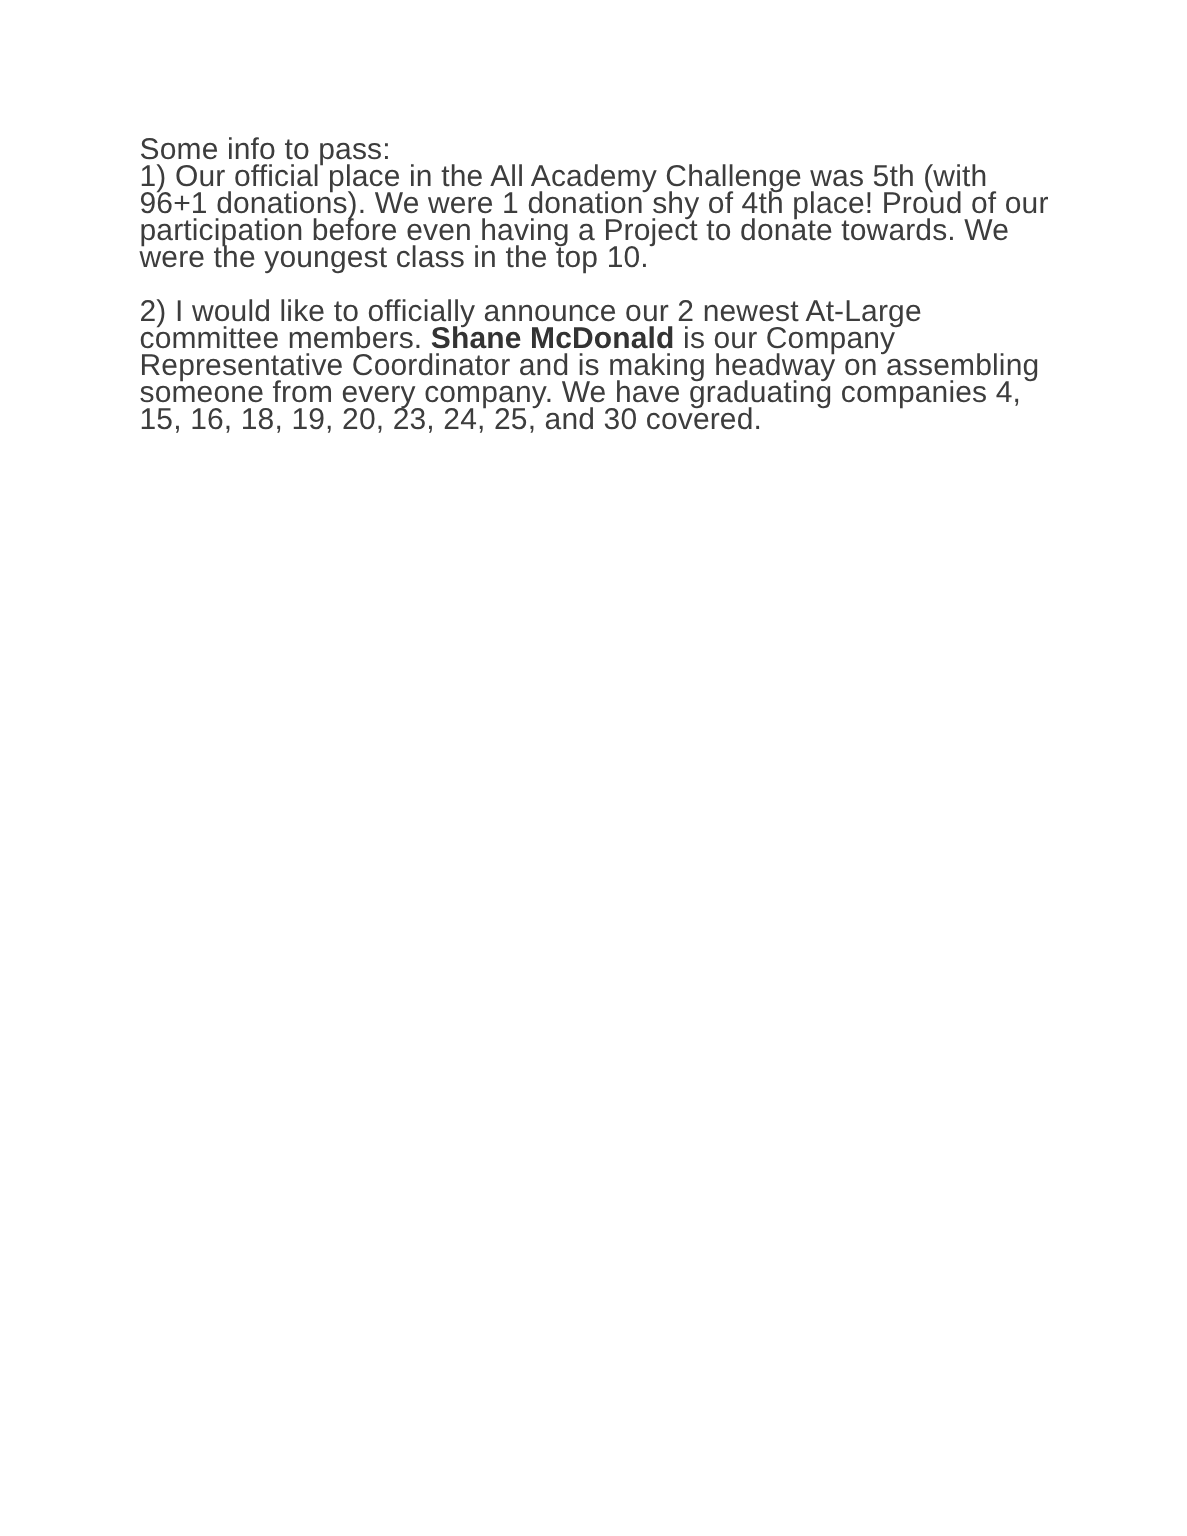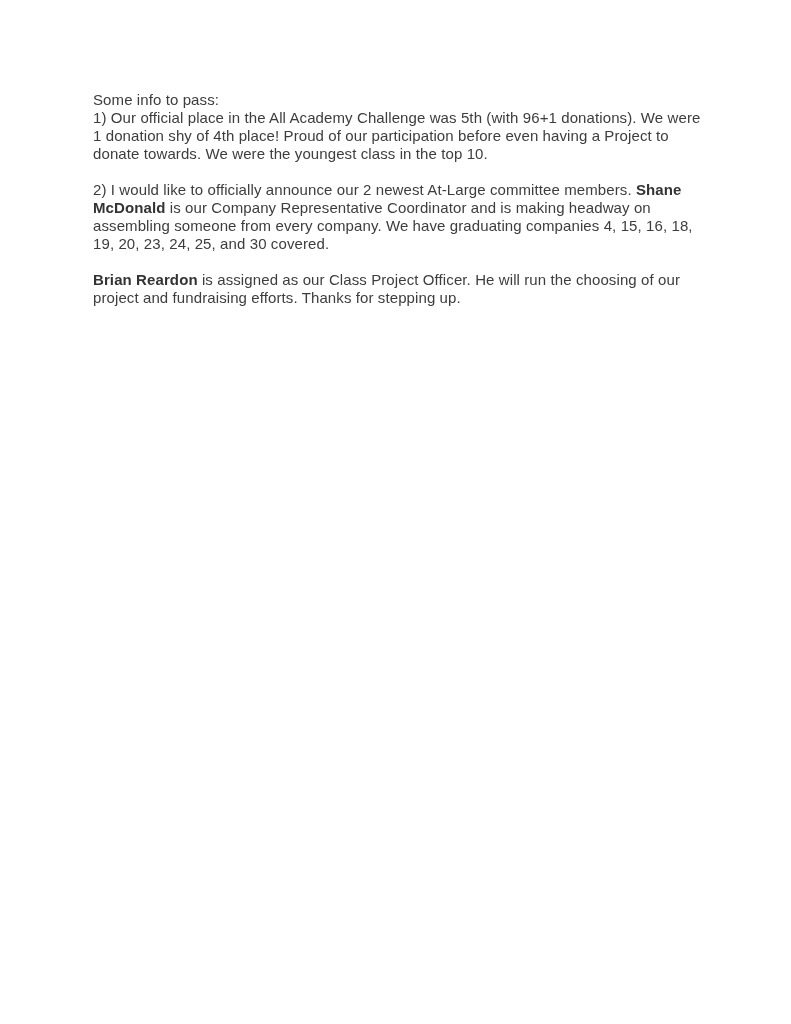--- a/index.html
+++ b/index.html
@@ -14,21 +14,21 @@
     background: #ffffff;
     overflow: hidden;
     font-family: "Liberation Sans", "DejaVu Sans", sans-serif;
   }
   .text-block {
     position: absolute;
     left: 93px;
     top: 91px;
     width: 608px;
     color: #3d3d3d;
-    font-size: 15px;
+    font-size: 20px;
     line-height: 18px;
     letter-spacing: 0.1px;
   }
   .para {
     margin: 0 0 18px 0;
     white-space: pre-line;
   }
   .para:last-child {
     margin-bottom: 0;
   }
@@ -41,16 +41,15 @@
 <body>
 
 <div class="page">
   <div class="text-block">
 
     <p class="para"><span>Some info to pass:
 1) Our official place in the All Academy Challenge was 5th (with 96+1 donations). We were 1 donation shy of 4th place! Proud of our participation before even having a Project to donate towards. We were the youngest class in the top 10.</span></p>
 
     <p class="para"><span>2) I would like to officially announce our 2 newest At-Large committee members. </span><span class="seg-bold">Shane McDonald</span><span> is our Company Representative Coordinator and is making headway on assembling someone from every company. We have graduating companies 4, 15, 16, 18, 19, 20, 23, 24, 25, and 30 covered.</span></p>
 
-    <p class="para"><span class="seg-bold">Brian Reardon</span><span> is assigned as our Class Project Officer. He will run the choosing of our project and fundraising efforts. Thanks for stepping up.</span></p>
 
   </div>
 </div>
 
 </body></html>

